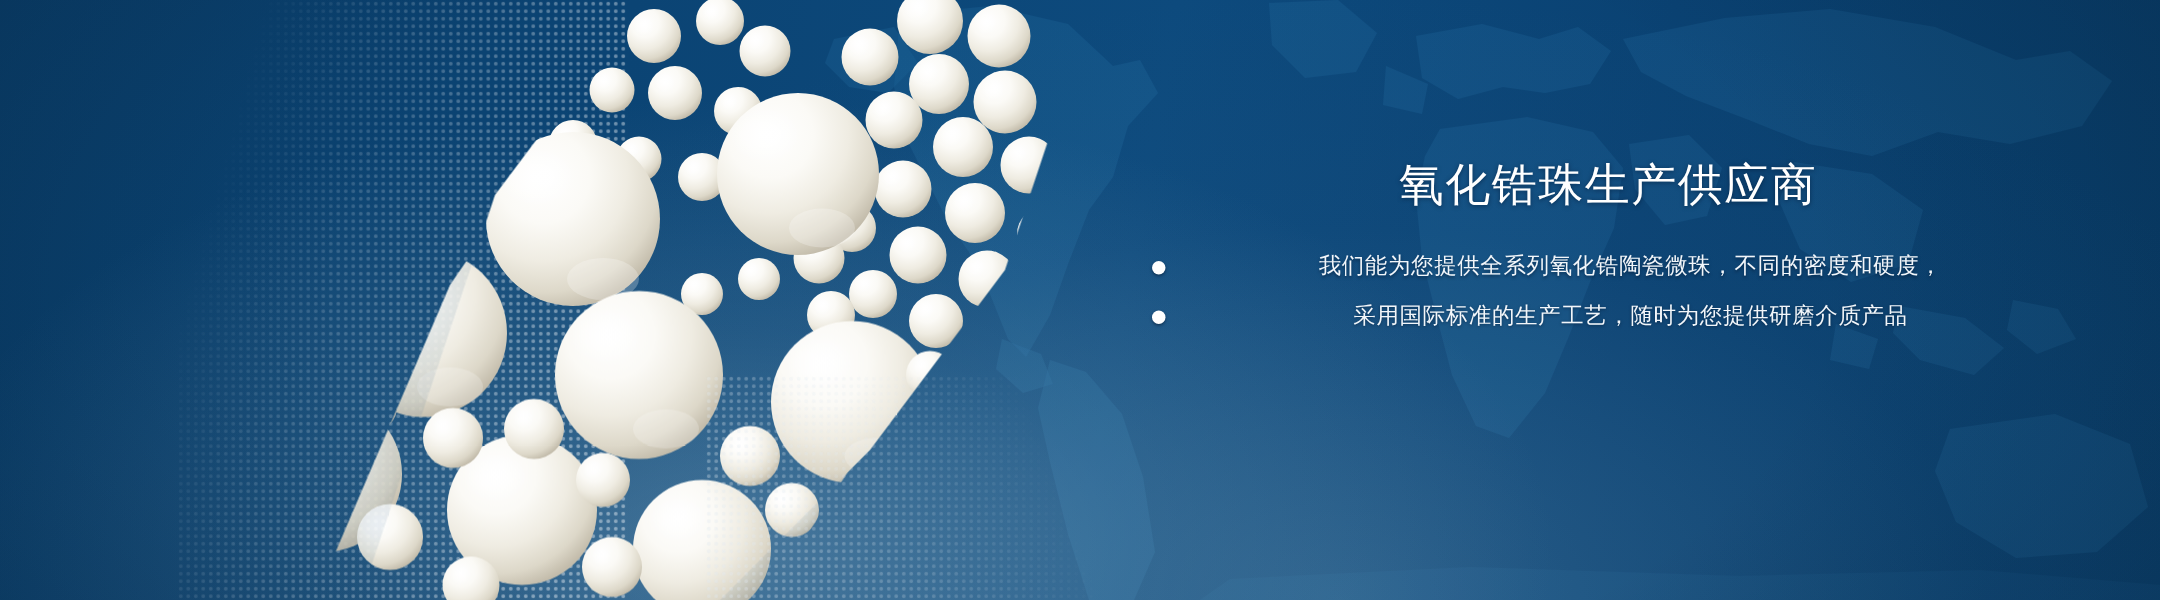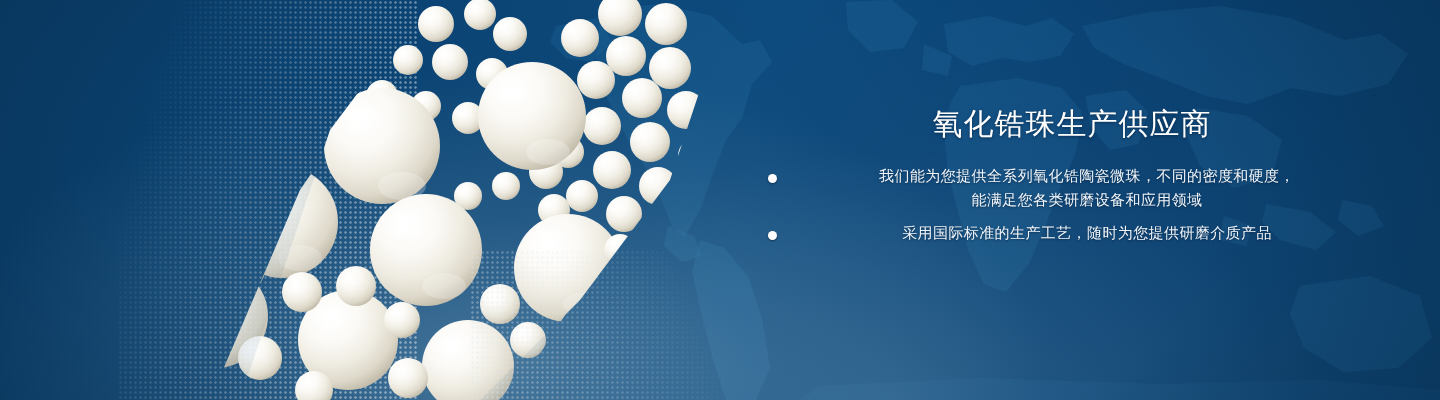--- a/index.html
+++ b/index.html
@@ -100,21 +100,21 @@
   }
   .bullet:last-child{ margin-bottom:0; }
   .dot{
     position:absolute;
     left:6px; top:8px;
     width:9px; height:9px;
     border-radius:50%;
     background:#ffffff;
     box-shadow:0 1px 2px rgba(0,15,35,0.5);
   }
-  .bullet-line{ display:block;font-family:Liberation Mono, monospace; }
+  .bullet-line{ display:block; }
 </style>
 </head>
 <body>
 
 <div class="banner">
 
   <div class="bg-base"></div>
 
   <div class="bg-map">
     <svg viewBox="0 0 1440 400" preserveAspectRatio="xMidYMid slice" aria-hidden="true">
@@ -323,21 +323,20 @@
 
   <div class="halftone-b"></div>
 
   <div class="content">
     <div class="headline">氧化锆珠生产供应商</div>
 
     <ul class="bullets">
       <li class="bullet">
         <span class="dot"></span>
         <span class="bullet-line">我们能为您提供全系列氧化锆陶瓷微珠，不同的密度和硬度，</span>
-        <span class="bullet-line">能满足您各类研磨设备和应用领域</span>
       </li>
       <li class="bullet">
         <span class="dot"></span>
         <span class="bullet-line">采用国际标准的生产工艺，随时为您提供研磨介质产品</span>
       </li>
     </ul>
   </div>
 
 </div>
 

